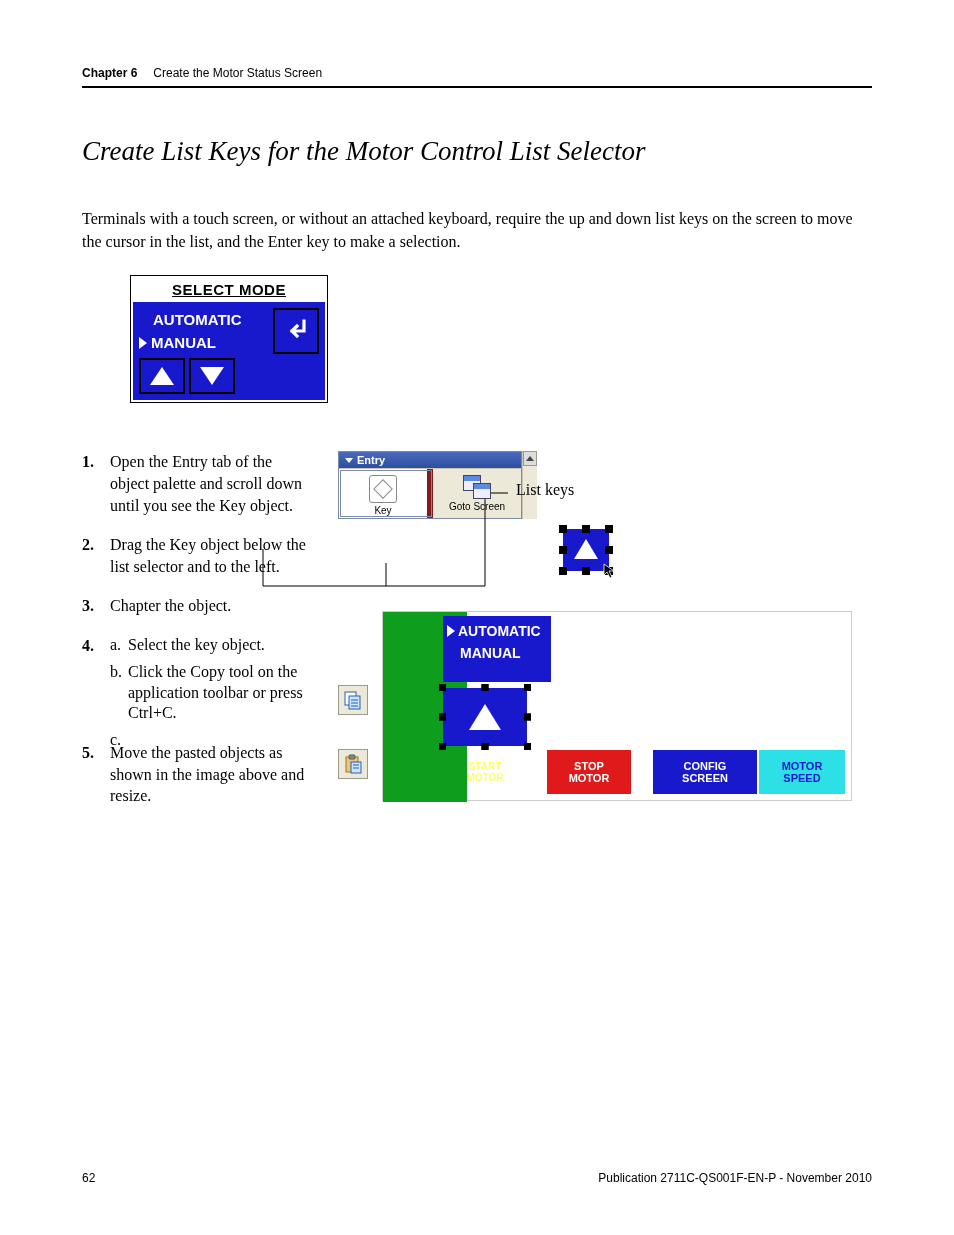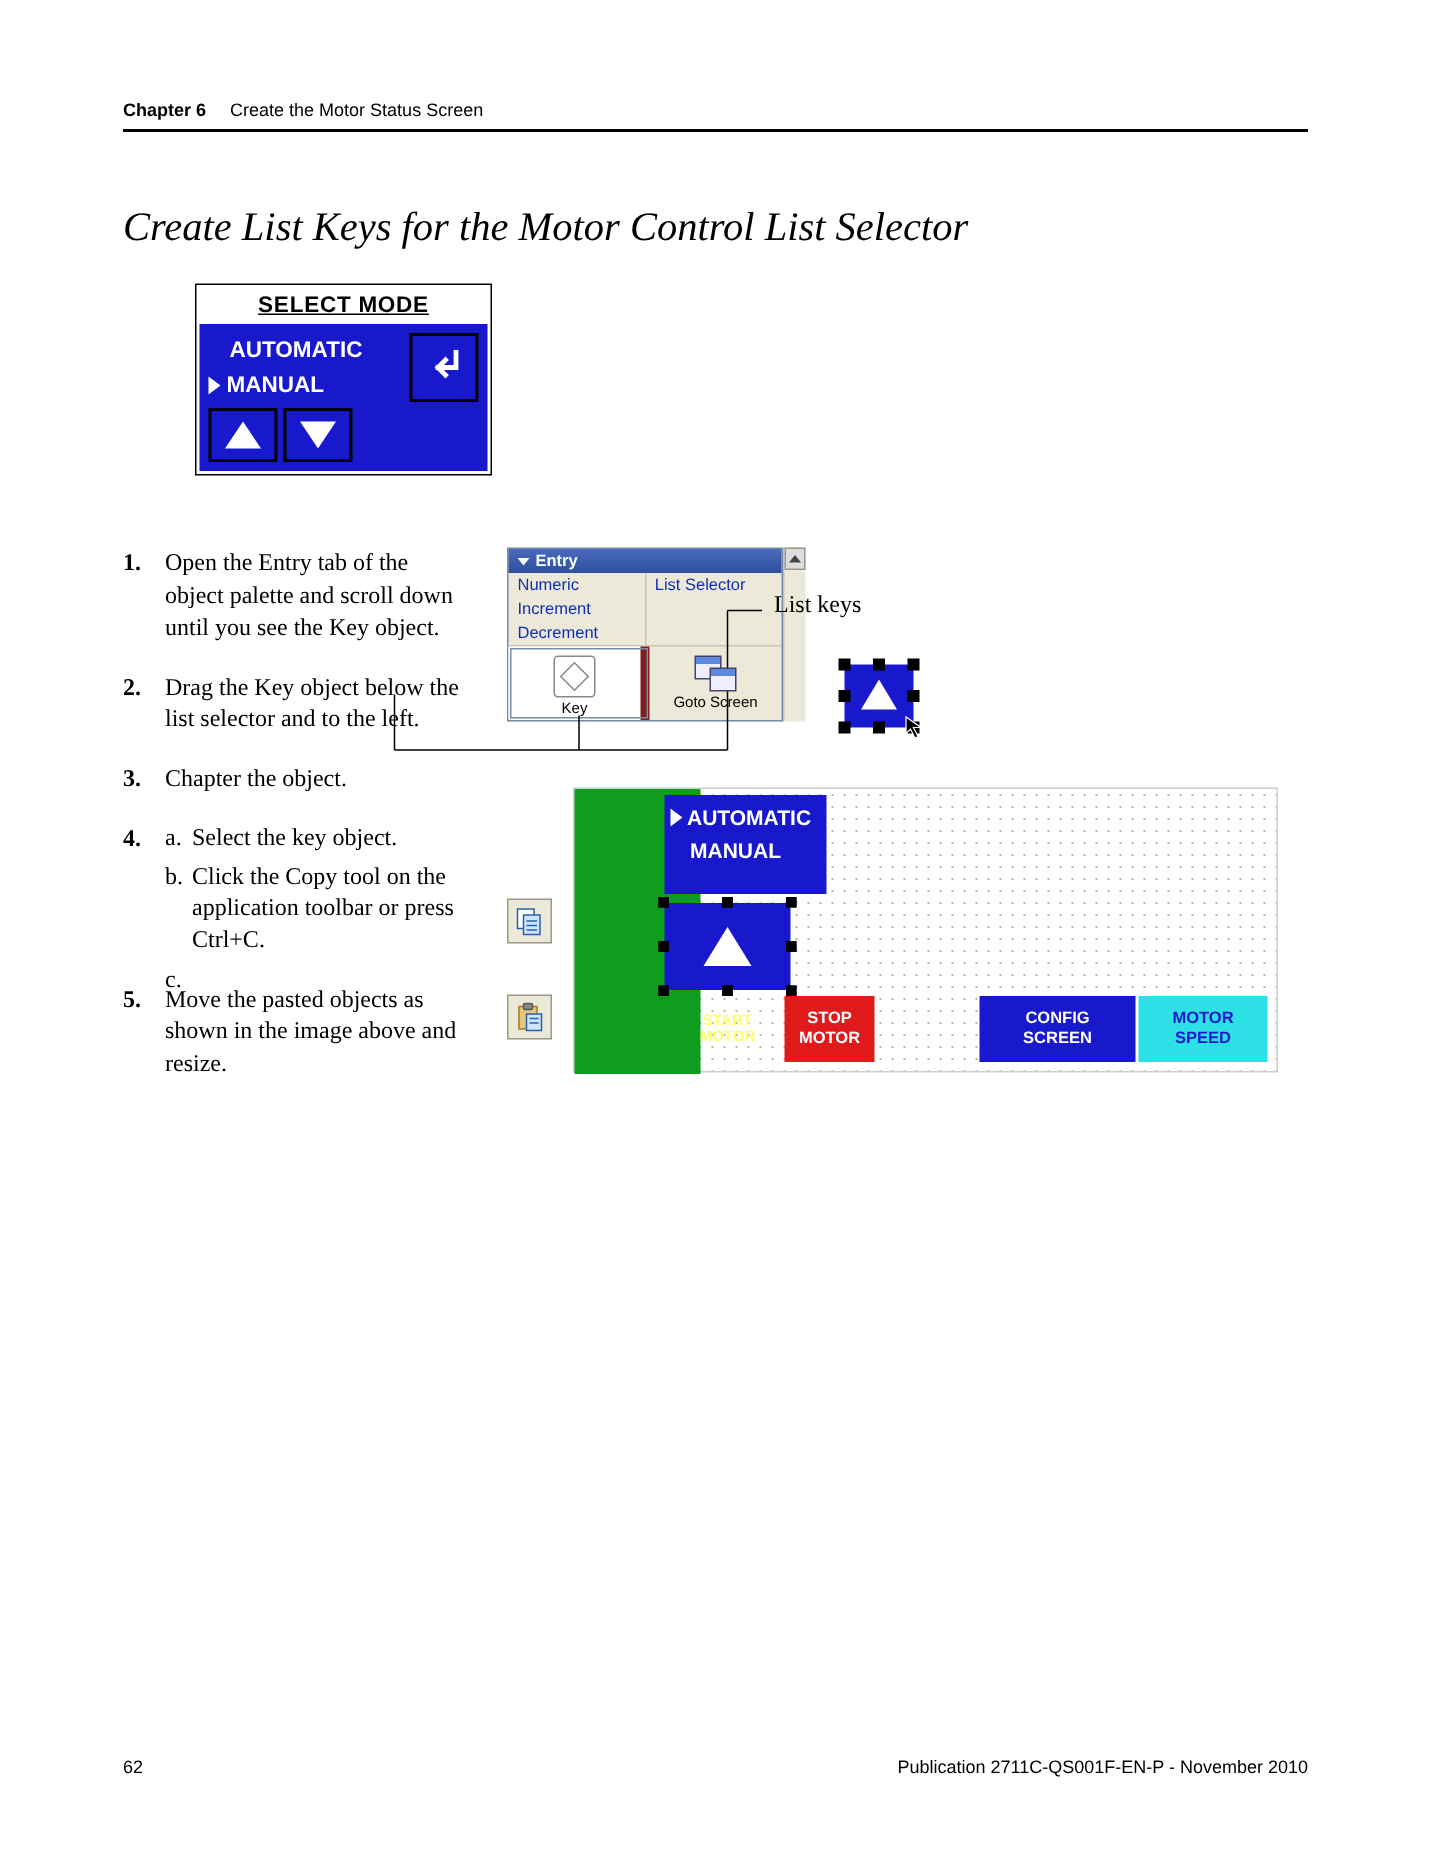--- a/index.html
+++ b/index.html
@@ -70,39 +70,40 @@
     background-image: radial-gradient(#b5b5b5 0.6px, transparent 0.6px);
     background-size:8px 8px; }
   .sd-green{position:absolute;left:0;top:0;width:84px;height:190px;background:#0f9d1e;}
   .sd-list{position:absolute;left:60px;top:4px;width:108px;height:66px;background:#1818cc;padding:4px;}
   .sd-list .sd-row{color:#fff;font:bold 14px Arial;display:flex;align-items:center;gap:3px;padding:3px 0;}
   .sd-list .ptr{width:0;height:0;border-top:6px solid transparent;border-bottom:6px solid transparent;border-left:8px solid #fff;}
   .sd-key-big{position:absolute;left:60px;top:76px;width:84px;height:58px;background:#1818cc;display:flex;align-items:center;justify-content:center;}
   .sd-key-big .tri{width:0;height:0;border-left:16px solid transparent;border-right:16px solid transparent;border-bottom:26px solid #fff;}
   .sd-handle{width:7px;height:7px;background:#000;border:1px solid #000;position:absolute;}
   .sd-btn{position:absolute;bottom:6px;height:44px;display:flex;flex-direction:column;align-items:center;justify-content:center;font:bold 11px Arial;line-height:1.15;text-align:center;}
-  .sd-b-stop{left:140px;width:60px;background:#e01a1a;color:#fff;text-align:right;}
+  .sd-b-stop{left:164px;width:84px;background:#e01a1a;color:#fff;text-align:right;}
   .sd-b-config{left:270px;width:104px;background:#1818cc;color:#fff;}
   .sd-b-speed{left:376px;width:86px;background:#2ce0e6;color:#1818cc;}
   .sd-start-overlay{position:absolute;left:60px;bottom:6px;height:44px;width:84px;display:flex;flex-direction:column;align-items:center;justify-content:center;font:bold 10px Arial;color:#ffff66;}
   .footer{position:absolute; left:82px; right:82px; bottom:50px; display:flex; justify-content:space-between; font-family:Liberation Sans, sans-serif; font-size:12px;}
 </style>
 </head>
 <body>
 
 <div class="page">
 
   <div class="hdr-line">
     <span class="hdr-chapter">Chapter 6</span>
     <span>Create the Motor Status Screen</span>
   </div>
   <hr class="hdr-rule">
 
   <h2 class="section-title">Create List Keys for the Motor Control List Selector</h2>
 
+  <p class="intro">Terminals with a touch screen, or without an attached keyboard, require the up and down list keys on the screen to move the cursor in the list, and the Enter key to make a selection.</p>
 
   <div class="fig1-wrap">
     <div class="fig1-box">
       <div class="select-mode-head">SELECT MODE</div>
       <div class="sel-body">
         <div class="sel-row">
           <div class="sel-col">
             <div class="mode-txt">
               <span style="width:10px"></span>
               <span>AUTOMATIC</span>
@@ -160,30 +161,20 @@
 
     <div class="right-figs">
       <div class="fig1b-wrap">
 
         <div style="display:flex;">
           <div class="entry-palette">
             <div class="entry-titlebar">
               <span class="dd"></span>
               <span>Entry</span>
             </div>
-            <div class="entry-cols">
-              <div class="entry-col">
-                <span class="entry-link">Numeric</span>
-                <span class="entry-link">Increment</span>
-                <span class="entry-link">Decrement</span>
-              </div>
-              <div class="entry-col">
-                <span class="entry-link">List Selector</span>
-              </div>
-            </div>
             <div class="entry-icons">
               <div class="entry-cell sel">
                 <div class="icon-square">
                   <div class="icon-key-inner"></div>
                 </div>
                 <div class="icon-label">Key</div>
               </div>
               <div class="entry-cell">
                 <div class="icon-goto">
                   <div class="win1"></div>

